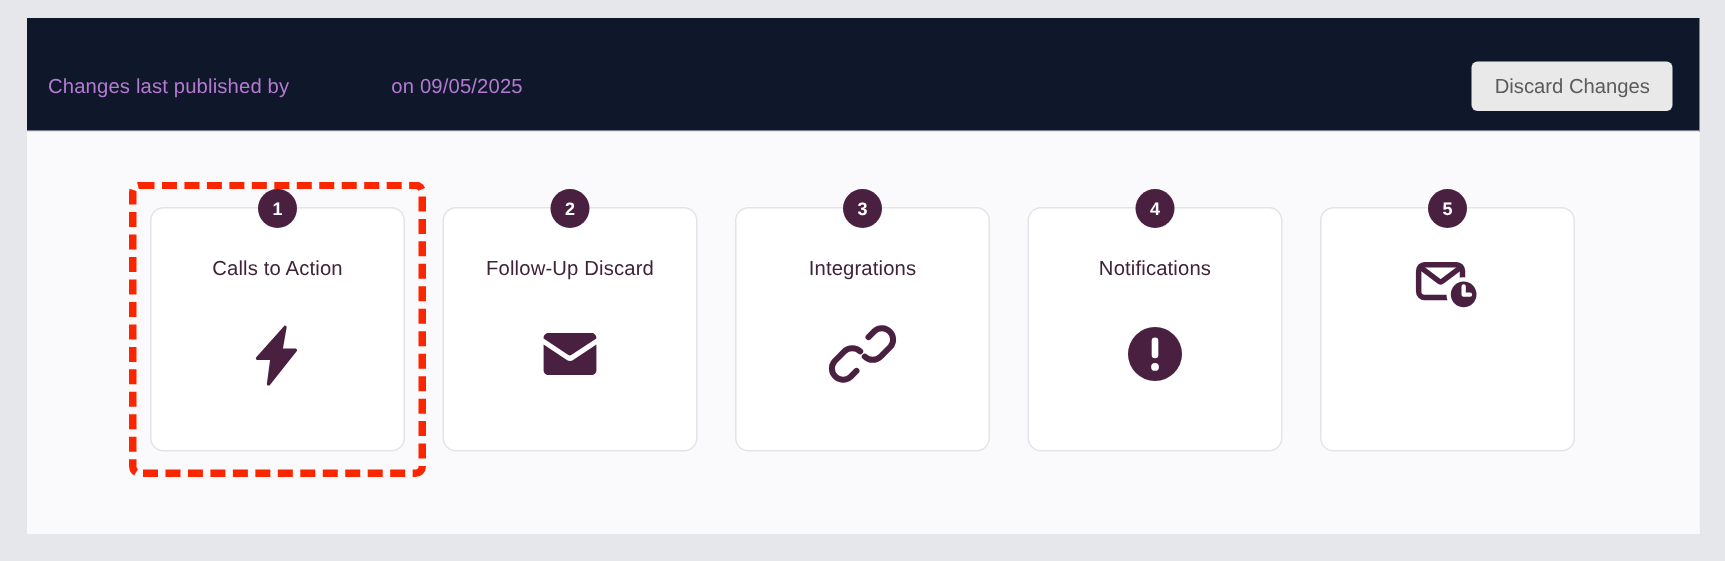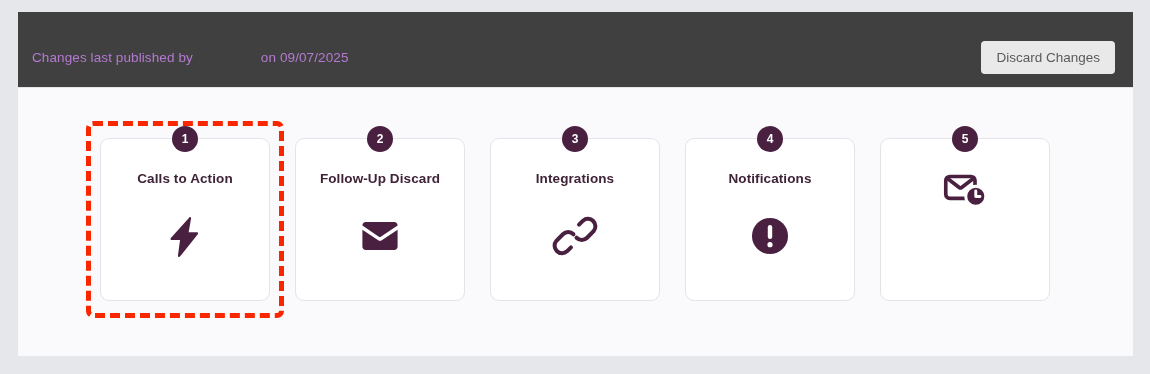--- a/index.html
+++ b/index.html
@@ -29,21 +29,21 @@
 
   
   .panel-header {
     height: 76px;
     min-height: 76px;
     box-sizing: border-box;
     border-bottom: 1px solid #e4e4e8;
     display: flex;
     align-items: center;
     padding: 16px 18px 0 14px;
-    background: #404040;
+    background: #0f172a;
   }
 
   .publish-meta {
     display: flex;
     align-items: baseline;
     font-size: 13.5px;
     color: #b47ad2;
     letter-spacing: 0.1px;
     white-space: nowrap;
   }
@@ -112,21 +112,21 @@
     border: 1px solid #e4e4e8;
     border-radius: 9px;
     display: flex;
     flex-direction: column;
     align-items: center;
   }
 
   .card-title {
     margin-top: 32px;
     font-size: 13.5px;
-    font-weight: bold;
+    font-weight: normal;
     color: #3f2338;
     letter-spacing: 0.1px;
     text-align: center;
     line-height: 1.2;
     white-space: nowrap;
   }
 
   .card-icon {
     margin-top: 21px;
     width: 56px;
@@ -173,21 +173,21 @@
 </style>
 </head>
 <body>
 
 <div class="panel">
 
   <div class="panel-header">
     <div class="publish-meta">
       <span class="meta-by">Changes last published by</span>
       <span class="meta-user"></span>
-      <span class="meta-date">on 09/07/2025</span>
+      <span class="meta-date">on 09/05/2025</span>
     </div>
     <div class="header-actions">
       <button class="btn">Discard Changes</button>
     </div>
   </div>
 
   <div class="panel-body">
     <div class="card-row">
 
       <div class="card-slot">

